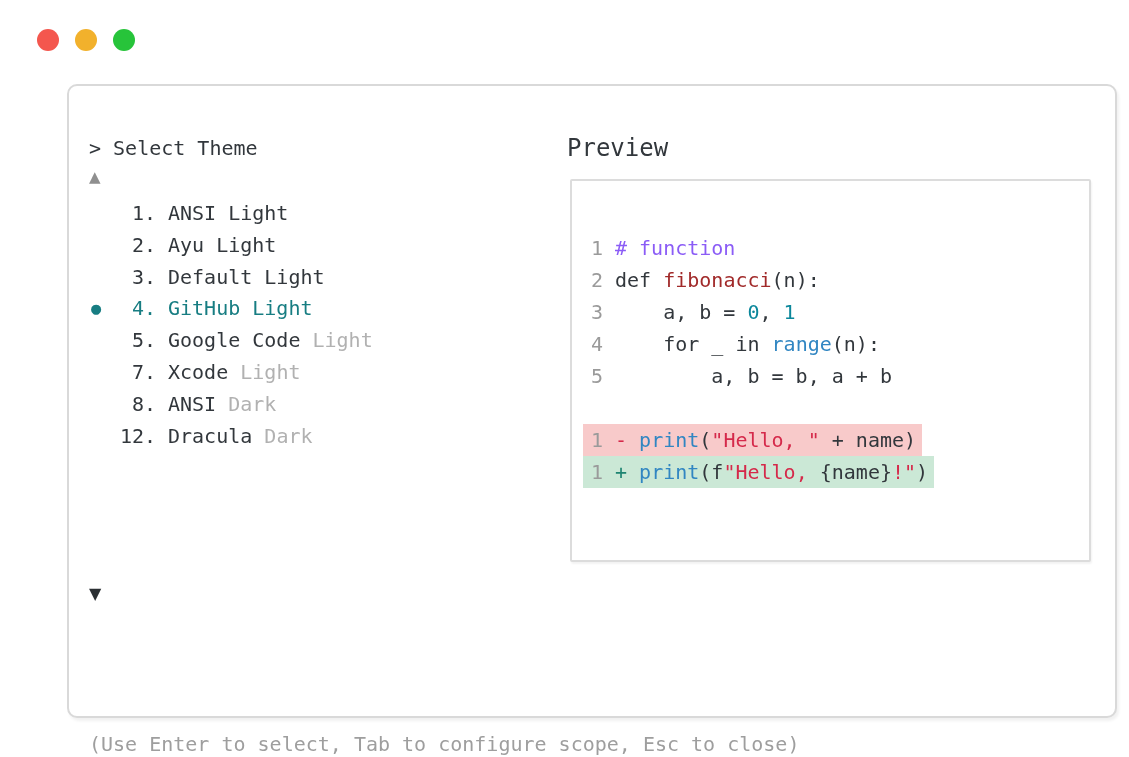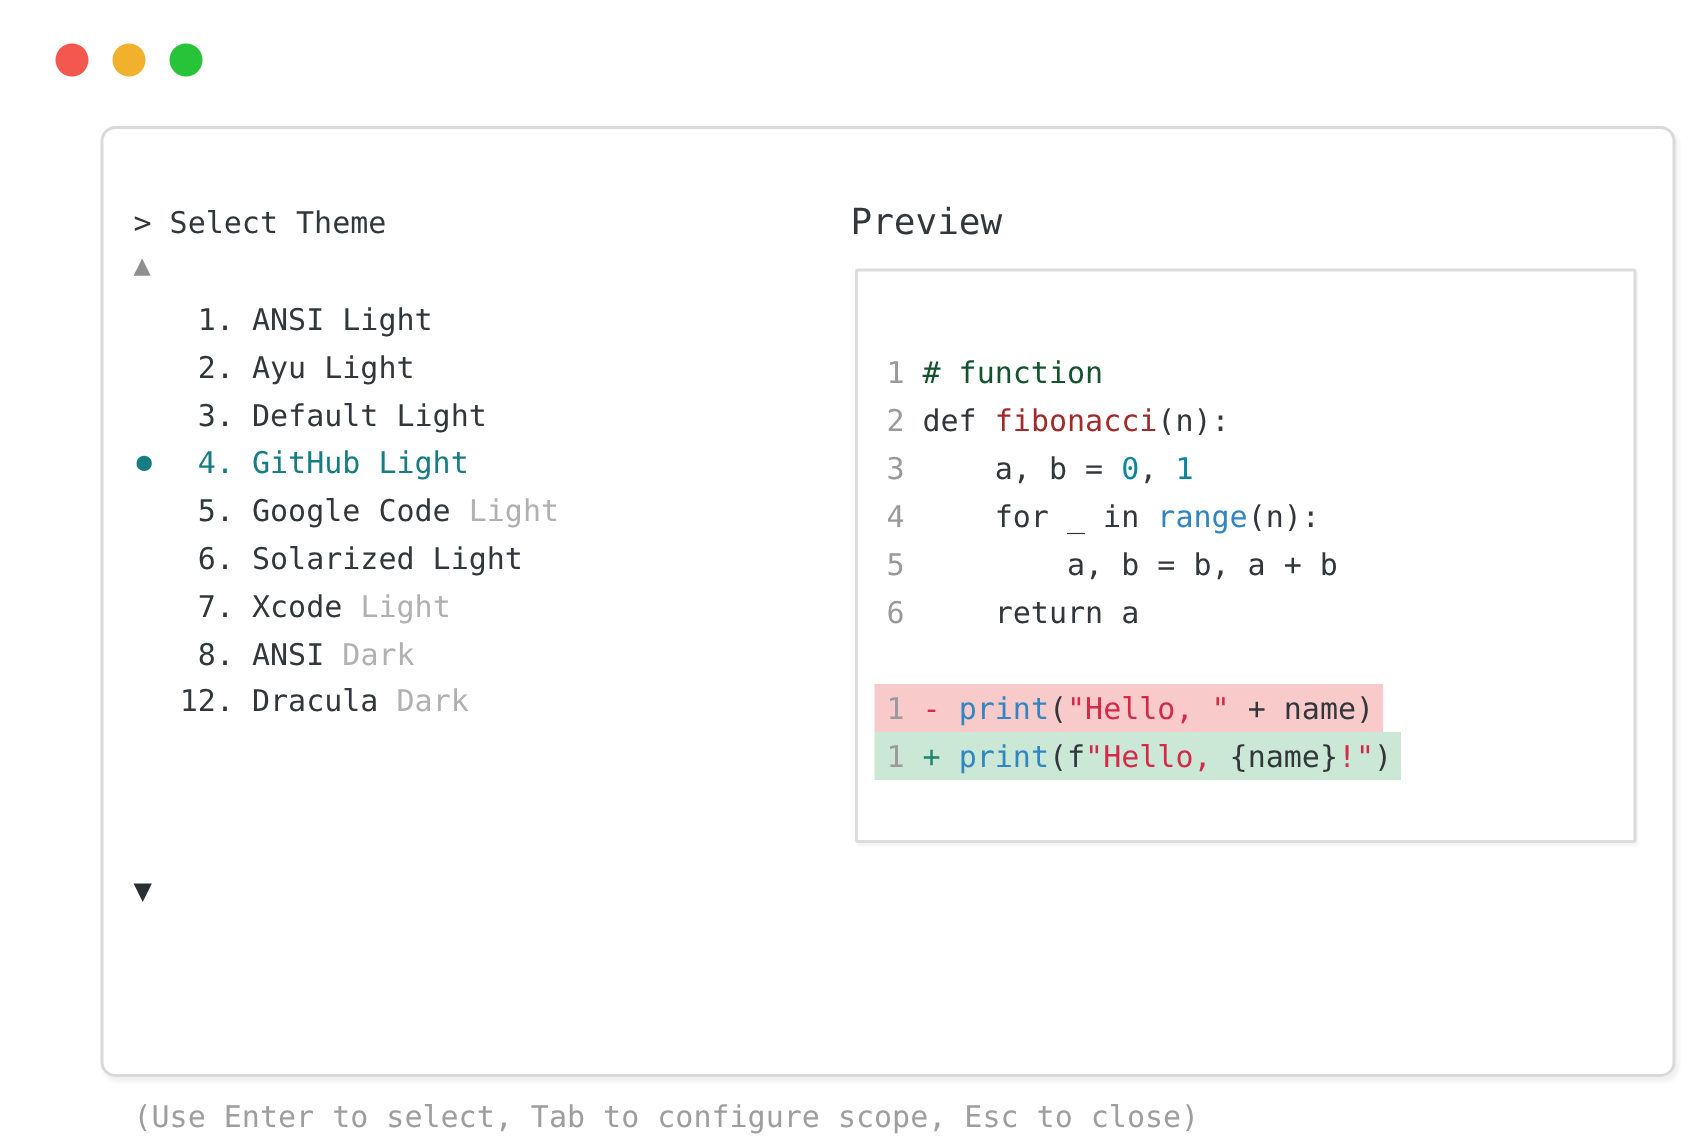--- a/index.html
+++ b/index.html
@@ -46,21 +46,21 @@
     overflow: hidden;
   }
   .code { position: absolute; left: 11px; top: 51px; font-size: 20px; }
   .cline { height: 32px; line-height: 32px; white-space: pre; }
   .cline .linebg { display: inline-block; padding: 0 6px 0 8px; }
   .cline.removed .linebg { background: #f8caca; }
   .cline.added   .linebg { background: #cbe8d6; }
   .lno { display: inline-block; width: 12px; text-align: right; color: #9a9a9a; margin-right: 12px; }
 
   .tok-text    { color: #32373c; }
-  .tok-comment { color: #14532d; }
+  .tok-comment { color: #8b5cf6; }
   .tok-func    { color: #a12a2a; }
   .tok-num     { color: #0b879b; }
   .tok-builtin { color: #3186c2; }
   .tok-str     { color: #d5294a; }
   .tok-minus   { color: #d5294a; }
   .tok-plus    { color: #1d8471; }
 </style>
 </head>
 <body>
 
@@ -75,36 +75,34 @@
   <div class="preview-label">Preview</div>
 
   <div class="scroll-up">▲</div>
 
   <div class="theme-list">
       <div class="trow"><span class="num">1.</span><span class="label">ANSI Light</span></div>
       <div class="trow"><span class="num">2.</span><span class="label">Ayu Light</span></div>
       <div class="trow"><span class="num">3.</span><span class="label">Default Light</span></div>
       <div class="trow selected"><span class="marker">●</span><span class="num">4.</span><span class="label">GitHub Light</span></div>
       <div class="trow"><span class="num">5.</span><span class="label">Google Code<span class="variant"> Light</span></span></div>
-      <div class="trow"><span class="num">6.</span><span class="label">Solarized Light</span></div>
       <div class="trow"><span class="num">7.</span><span class="label">Xcode<span class="variant"> Light</span></span></div>
       <div class="trow"><span class="num">8.</span><span class="label">ANSI<span class="variant"> Dark</span></span></div>
       <div class="trow"><span class="num">12.</span><span class="label">Dracula<span class="variant"> Dark</span></span></div>
     </div>
 
   <div class="scroll-down">▼</div>
 
   <div class="hint">(Use Enter to select, Tab to configure scope, Esc to close)</div>
 
   <div class="preview-box">
     <div class="code">
         <div class="cline"><span class="linebg"><span class="lno">1</span><span class="tok-comment"># function</span></span></div>
         <div class="cline"><span class="linebg"><span class="lno">2</span><span class="tok-text">def </span><span class="tok-func">fibonacci</span><span class="tok-text">(n):</span></span></div>
         <div class="cline"><span class="linebg"><span class="lno">3</span><span class="tok-text">    a, b = </span><span class="tok-num">0</span><span class="tok-text">, </span><span class="tok-num">1</span></span></div>
         <div class="cline"><span class="linebg"><span class="lno">4</span><span class="tok-text">    for _ in </span><span class="tok-builtin">range</span><span class="tok-text">(n):</span></span></div>
         <div class="cline"><span class="linebg"><span class="lno">5</span><span class="tok-text">        a, b = b, a + b</span></span></div>
-        <div class="cline"><span class="linebg"><span class="lno">6</span><span class="tok-text">    return a</span></span></div>
         <div class="cline"></div>
         <div class="cline removed"><span class="linebg"><span class="lno">1</span><span class="tok-minus">- </span><span class="tok-builtin">print</span><span class="tok-text">(</span><span class="tok-str">"Hello, "</span><span class="tok-text"> + name)</span></span></div>
         <div class="cline added"><span class="linebg"><span class="lno">1</span><span class="tok-plus">+ </span><span class="tok-builtin">print</span><span class="tok-text">(f</span><span class="tok-str">"Hello, </span><span class="tok-text">{name}</span><span class="tok-str">!"</span><span class="tok-text">)</span></span></div>
       </div>
   </div>
 </div>
 
 </body></html>

